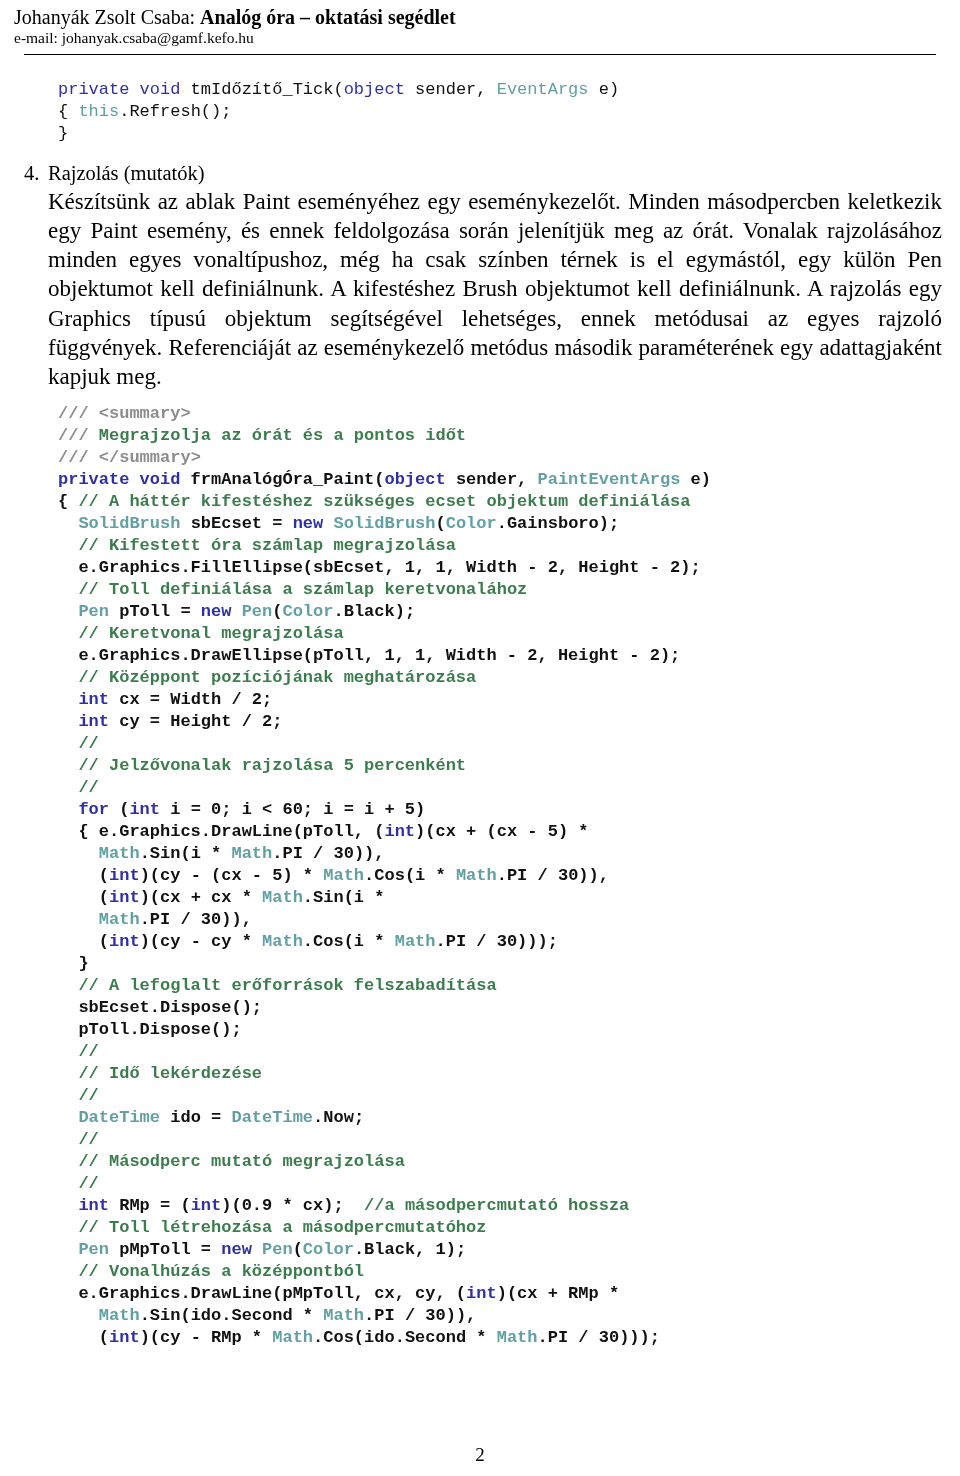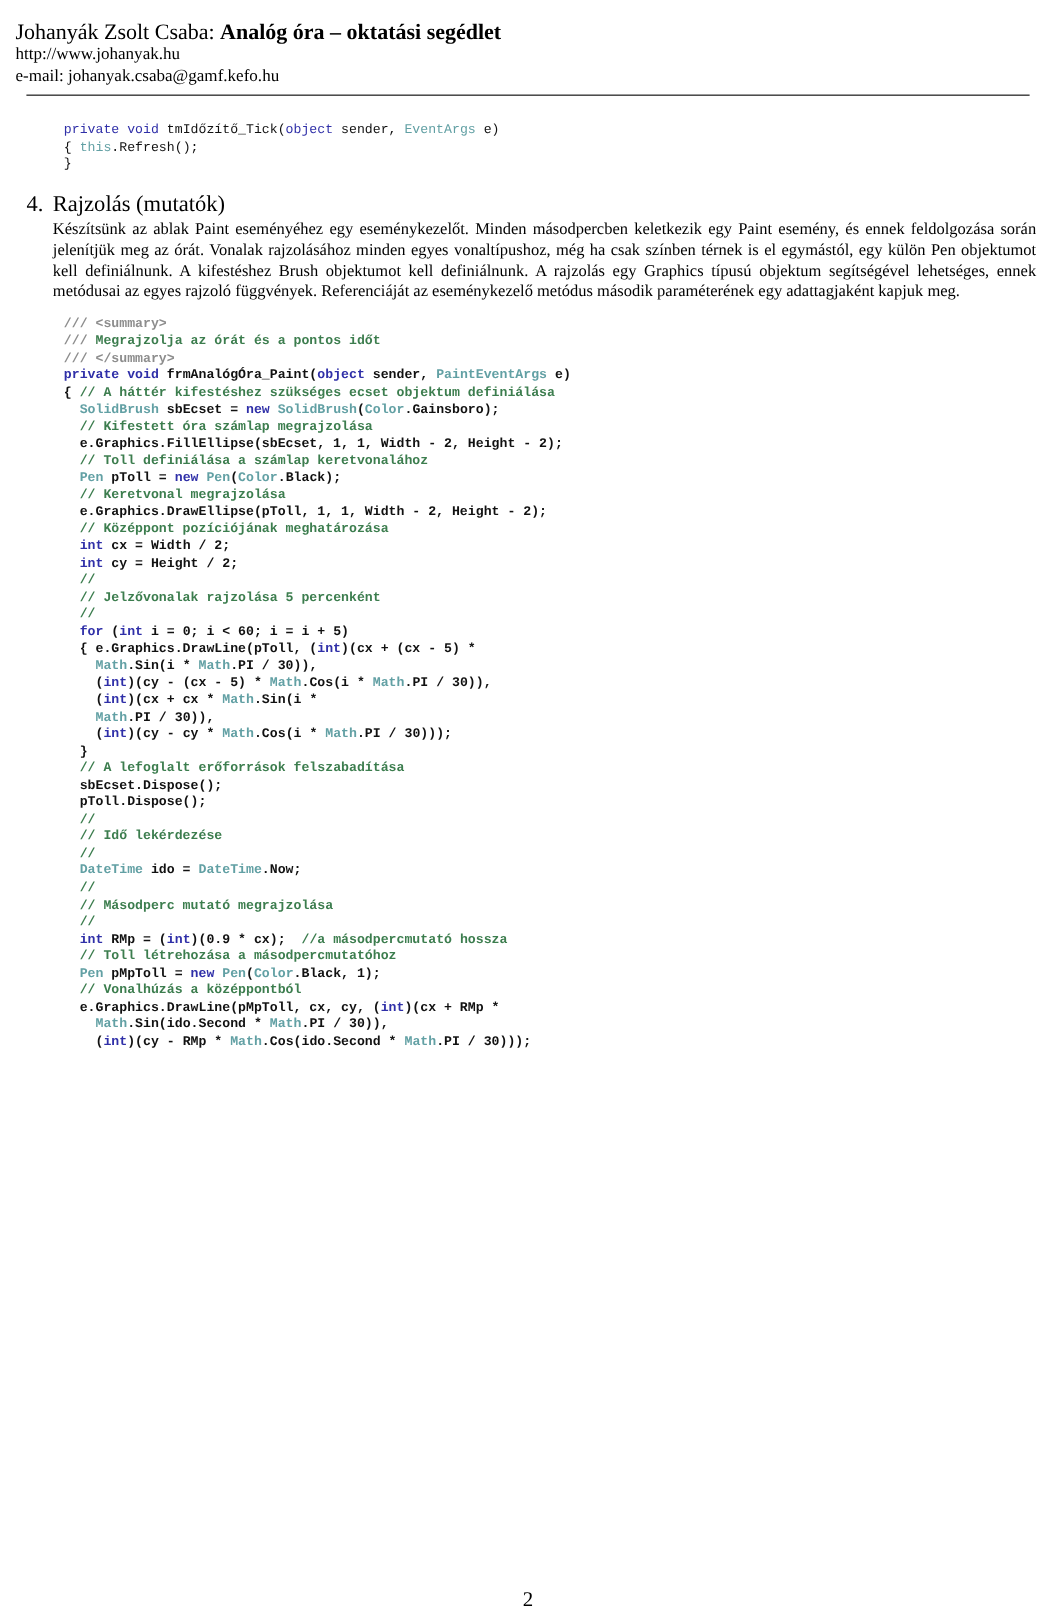--- a/index.html
+++ b/index.html
@@ -18,21 +18,20 @@
   }
 
   
   #doc-header {
     padding: 6px 14px 0 14px;
   }
   .hdr-title-line {
     font-size: 20px;
     line-height: 1.12;
     white-space: nowrap;
-    margin-top: 12px;
   }
   .hdr-author { font-weight: normal; }
   .hdr-subject { font-weight: bold; }
   .hdr-meta {
     font-size: 15.5px;
     line-height: 1.28;
     white-space: nowrap;
   }
   #header-rule {
     border: 0;
@@ -41,21 +40,21 @@
   }
 
   
   #doc-body {
     padding: 0 14px;
   }
 
   
   .code-block {
     font-family: "Liberation Mono", "DejaVu Sans Mono", monospace;
-    font-size: 12px;
+    font-size: 17px;
     line-height: 1.295;
     white-space: pre;
     color: #111111;
     margin: 0;
   }
   #code-block-tick {
     padding: 24px 0 0 44px;
   }
   #code-block-paint {
     padding: 12px 0 0 44px;
@@ -87,21 +86,21 @@
   }
   #section-4-heading {
     margin: 0;
     font-size: 20.5px;
     font-weight: normal;
     line-height: 1.265;
   }
   #intro-paragraph {
     margin: 0;
     text-align: justify;
-    font-size: 15px;
+    font-size: 23px;
     line-height: 1.265;
     padding-right: 4px;
   }
 
   
   #page-number {
     position: absolute;
     left: 0;
     right: 0;
     bottom: 10px;
@@ -110,21 +109,20 @@
     font-family: "Liberation Serif", "DejaVu Serif", serif;
   }
 </style>
 </head>
 <body>
 
 <header id="doc-header">
   <div class="hdr-title-line">
     <span class="hdr-author">Johanyák Zsolt Csaba: </span><span class="hdr-subject">Analóg óra – oktatási segédlet</span>
   </div>
-  <div class="hdr-meta">http://www.johanyak.hu</div>
   <div class="hdr-meta">e-mail: johanyak.csaba@gamf.kefo.hu</div>
   <hr id="header-rule">
 </header>
 
 <main id="doc-body">
 
   <pre class="code-block" id="code-block-tick"><span class="kw">private void</span><span class="pln"> tmIdőzítő_Tick(</span><span class="kw">object</span><span class="pln"> sender, </span><span class="typ">EventArgs</span><span class="pln"> e)</span>
 <span class="pln">{ </span><span class="typ">this</span><span class="pln">.Refresh();</span>
 <span class="pln">}</span></pre>
 

